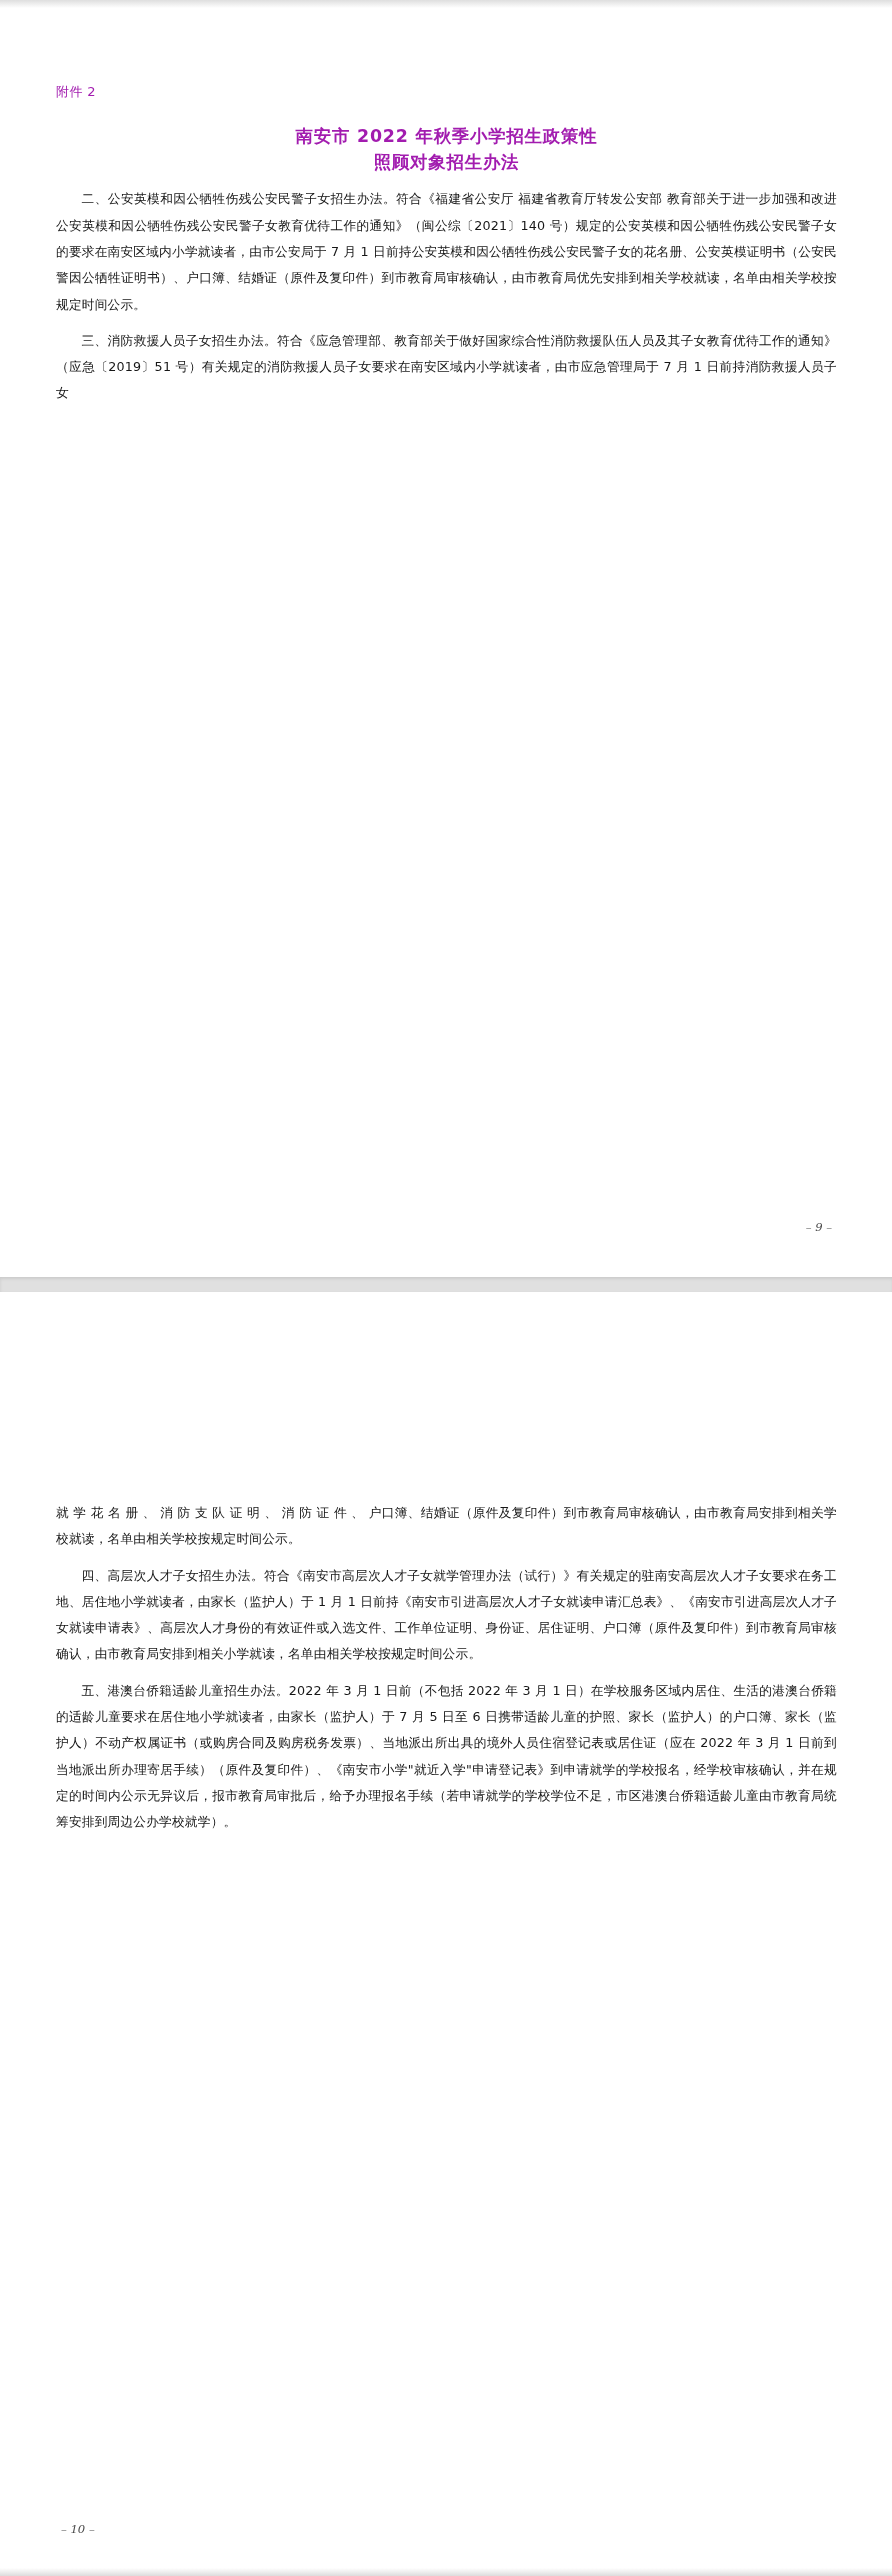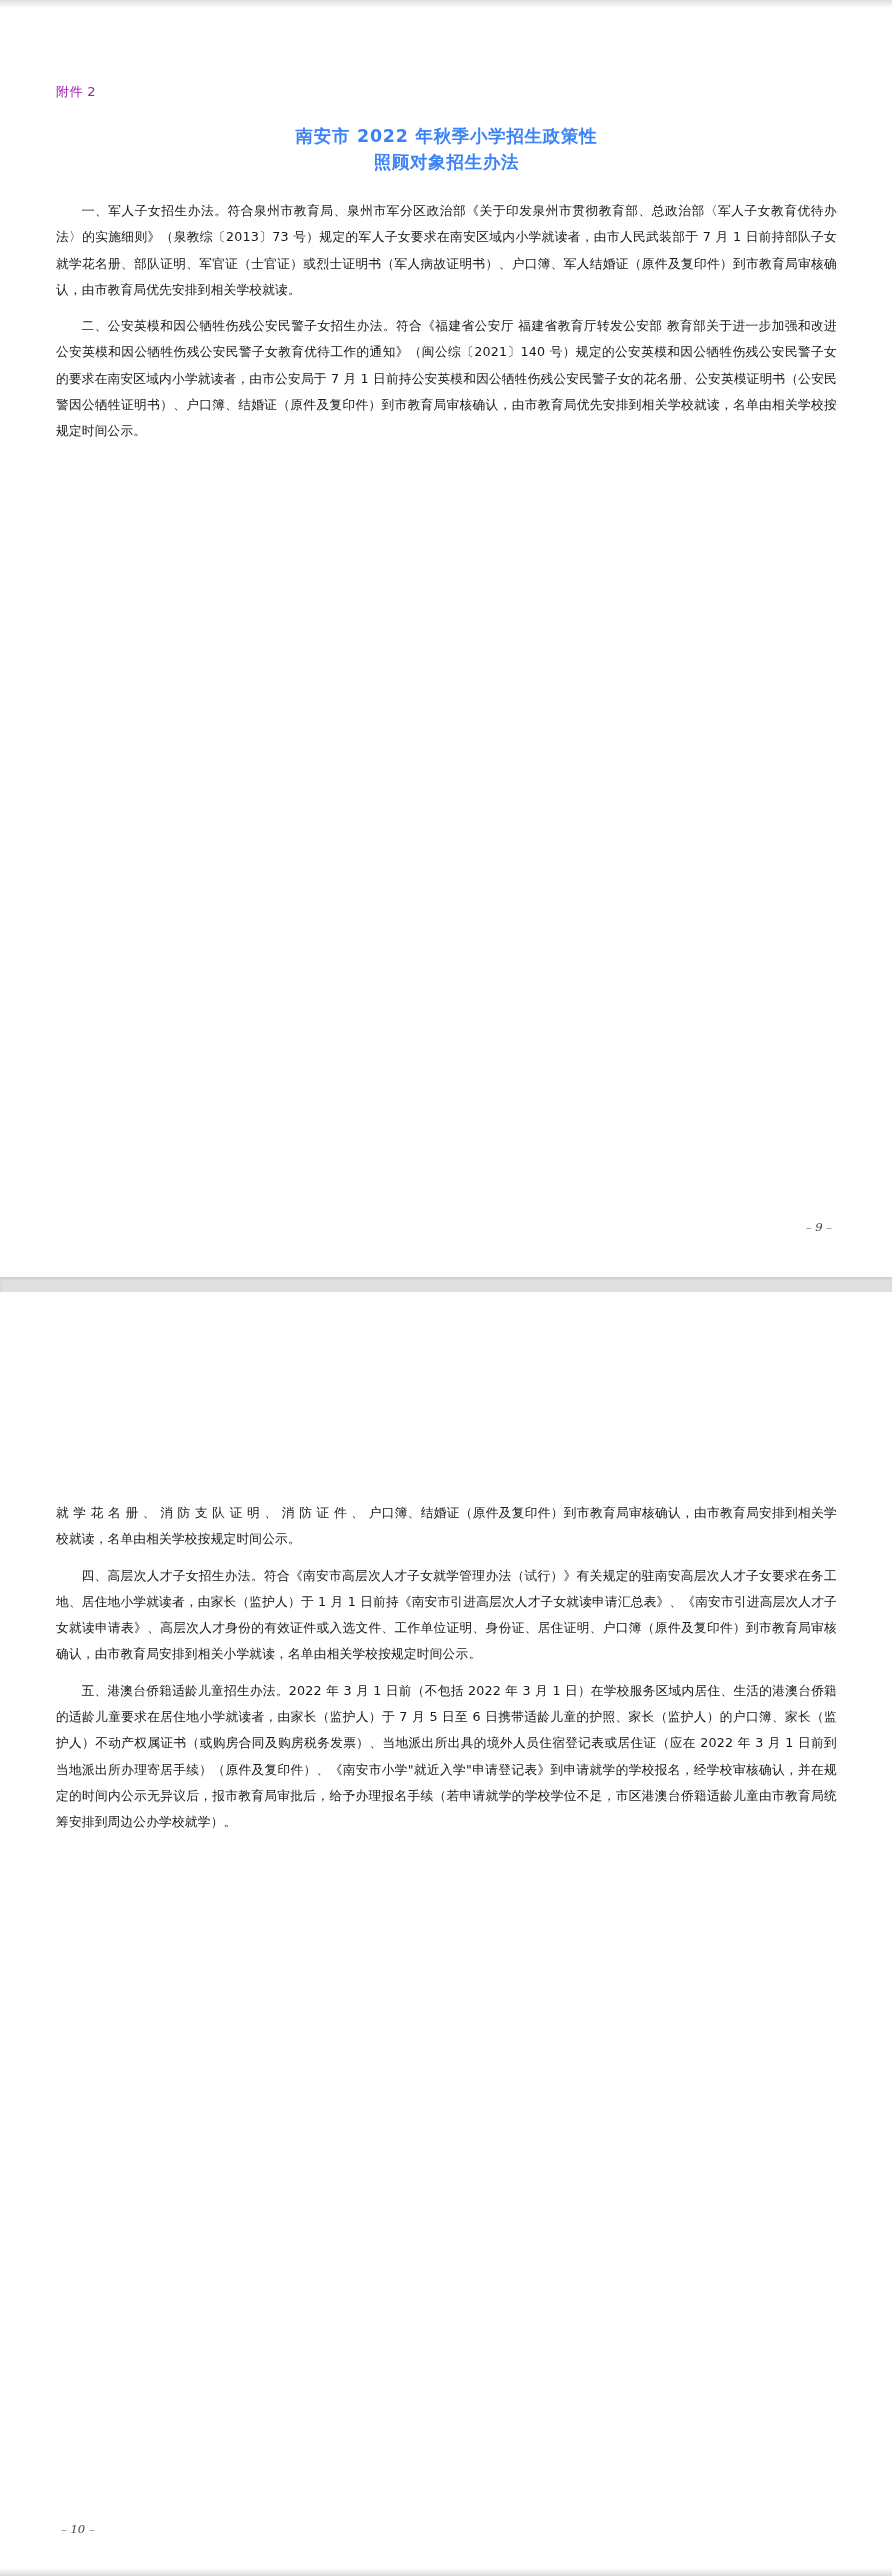--- a/index.html
+++ b/index.html
@@ -47,21 +47,21 @@
     color: #a21caf;
     letter-spacing: 0.4px;
     margin-bottom: 21.5px;
   }
   h1.doc-title {
     font-size: 17.4px;
     font-weight: bold;
     text-align: center;
     margin: 0;
     line-height: 1.55;
-    color: #3b82f6;
+    color: #a21caf;
     letter-spacing: 0.8px;
   }
   h1.doc-title .line2 {
     display: block;
   }
   .para {
     font-size: 12.7px;
     line-height: 2.07;
     color: #161616;
     text-align: justify;
@@ -114,24 +114,24 @@
   <section class="page page-one">
     <div class="scan-edge-top"></div>
     <div class="inner">
       <div class="attach-label">附件 2</div>
 
       <h1 class="doc-title">
         <span>南安市 2022 年秋季小学招生政策性</span>
         <span class="line2">照顾对象招生办法</span>
       </h1>
 
-      <p class="para first"><span class="ind"></span><span>一、军人子女招生办法。符合泉州市教育局、泉州市军分区政治部《关于印发泉州市贯彻教育部、总政治部〈军人子女教育优待办法〉的实施细则》（泉教综〔2013〕73 号）规定的军人子女要求在南安区域内小学就读者，由市人民武装部于 7 月 1 日前持部队子女就学花名册、部队证明、军官证（士官证）或烈士证明书（军人病故证明书）、户口簿、军人结婚证（原件及复印件）到市教育局审核确认，由市教育局优先安排到相关学校就读。</span></p>
 
       <p class="para"><span class="ind"></span><span>二、公安英模和因公牺牲伤残公安民警子女招生办法。符合《福建省公安厅 福建省教育厅转发公安部 教育部关于进一步加强和改进公安英模和因公牺牲伤残公安民警子女教育优待工作的通知》（闽公综〔2021〕140 号）规定的公安英模和因公牺牲伤残公安民警子女的要求在南安区域内小学就读者，由市公安局于 7 月 1 日前持公安英模和因公牺牲伤残公安民警子女的花名册、公安英模证明书（公安民警因公牺牲证明书）、户口簿、结婚证（原件及复印件）到市教育局审核确认，由市教育局优先安排到相关学校就读，名单由相关学校按规定时间公示。</span></p>
 
+      <p class="para"><span class="ind"></span><span>三、消防救援人员子女招生办法。符合《应急管理部、教育部关于做好国家综合性消防救援队伍人员及其子女教育优待工作的通知》（应急〔2019〕51 号）有关规定的消防救援人员子女要求在南安区域内小学就读者，由市应急管理局于 7 月 1 日前持消防救援人员子女</span></p>
     </div>
     <div class="pagenum pagenum-1">– 9 –</div>
   </section>
 
   <div class="page-gap"></div>
 
   <section class="page page-two">
     <div class="inner">
       <p class="para tracked"><span>就 学 花 名 册 、 消 防 支 队 证 明 、 消 防 证 件 、 户口簿、结婚证（原件及复印件）到市教育局审核确认，由市教育局安排到相关学校就读，名单由相关学校按规定时间公示。</span></p>
 

